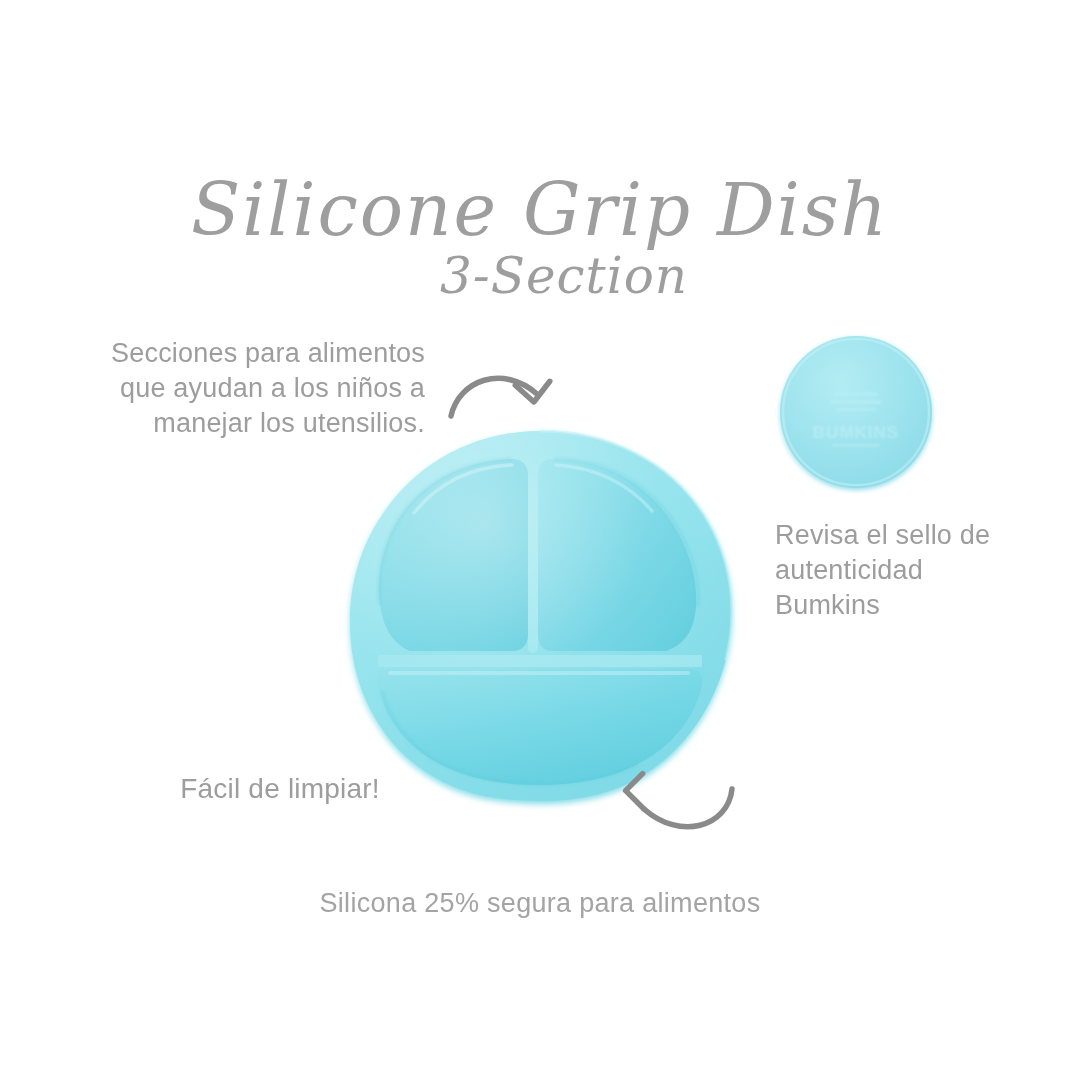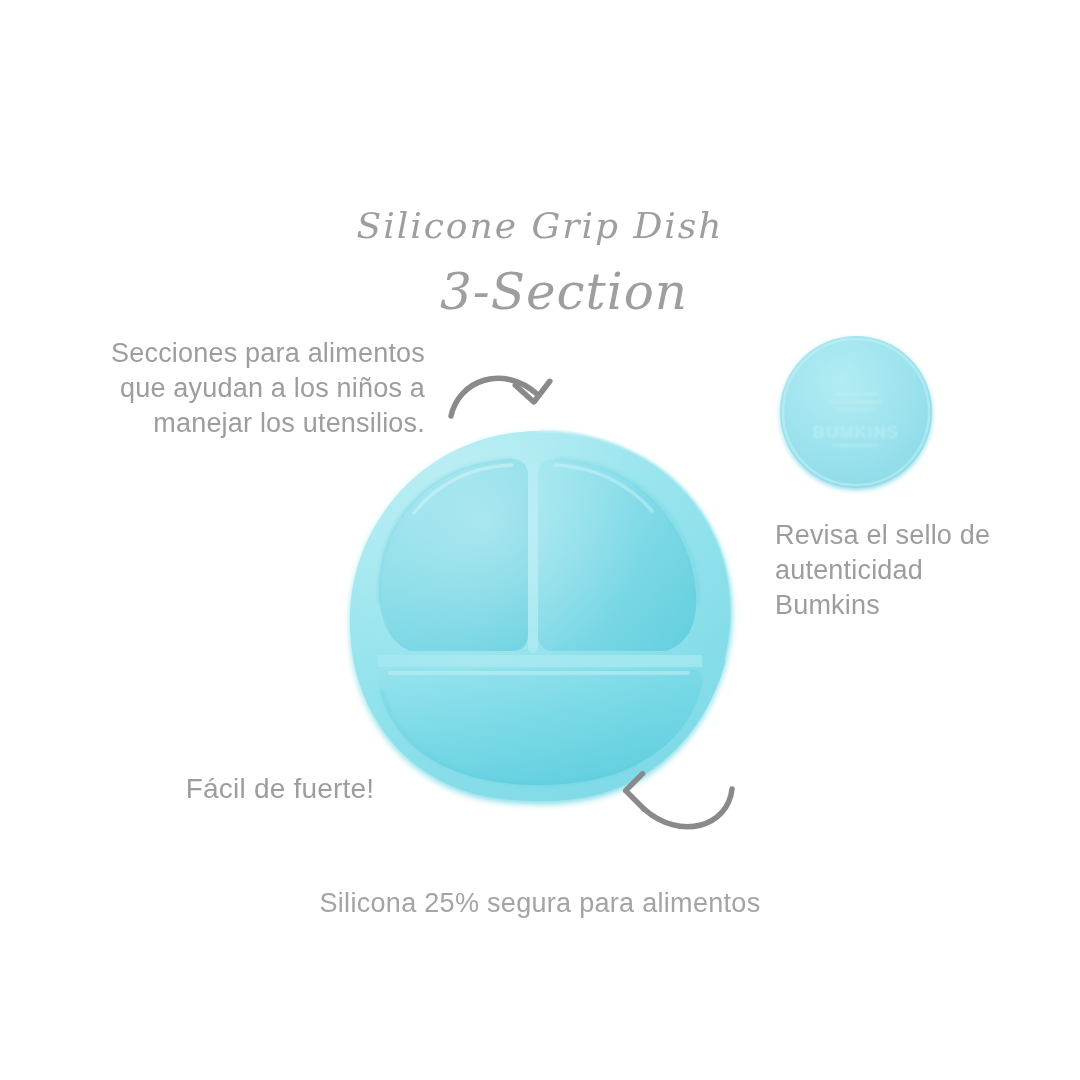--- a/index.html
+++ b/index.html
@@ -24,26 +24,25 @@
     left: 0;
     top: 175px;
     width: 1080px;
     text-align: center;
     color: #9b9b9b;
   }
   .title-line1 {
     font-family: "DejaVu Serif", serif;
     font-style: italic;
     font-weight: 400;
-    font-size: 36px;
+    font-size: 72px;
     letter-spacing: 2px;
     line-height: 70px;
     color: #9e9e9e;
     display: block;
-    margin-top: 16px;
   }
   .title-line2 {
     font-family: "DejaVu Serif", serif;
     font-style: italic;
     font-weight: 400;
     font-size: 50px;
     letter-spacing: 1px;
     line-height: 62px;
     color: #9e9e9e;
     display: block;
@@ -302,17 +301,17 @@
       <path d="M 104 14 C 100 52, 52 66, 16 34" fill="none" stroke="#8a8a8a" stroke-width="5.5" stroke-linecap="round"></path>
       <path d="M 0 0 L 26 0 L 26 24" fill="none" stroke="#8a8a8a" stroke-width="5.5" stroke-linecap="round" stroke-linejoin="round" transform="translate(16 34) rotate(-135)"></path>
     </svg>
   </div>
 
   <div class="callout" id="callout-seal">Revisa el sello de autenticidad Bumkins</div>
 
   <div class="callout" id="callout-sections">Secciones para alimentos que ayudan a los niños a manejar los utensilios.</div>
 
 
-  <div class="callout" id="callout-clean">Fácil de fuerte!</div>
+  <div class="callout" id="callout-clean">Fácil de limpiar!</div>
 
   <div id="footer-caption">Silicona 25% segura para alimentos</div>
 
 </div>
 
 </body></html>

